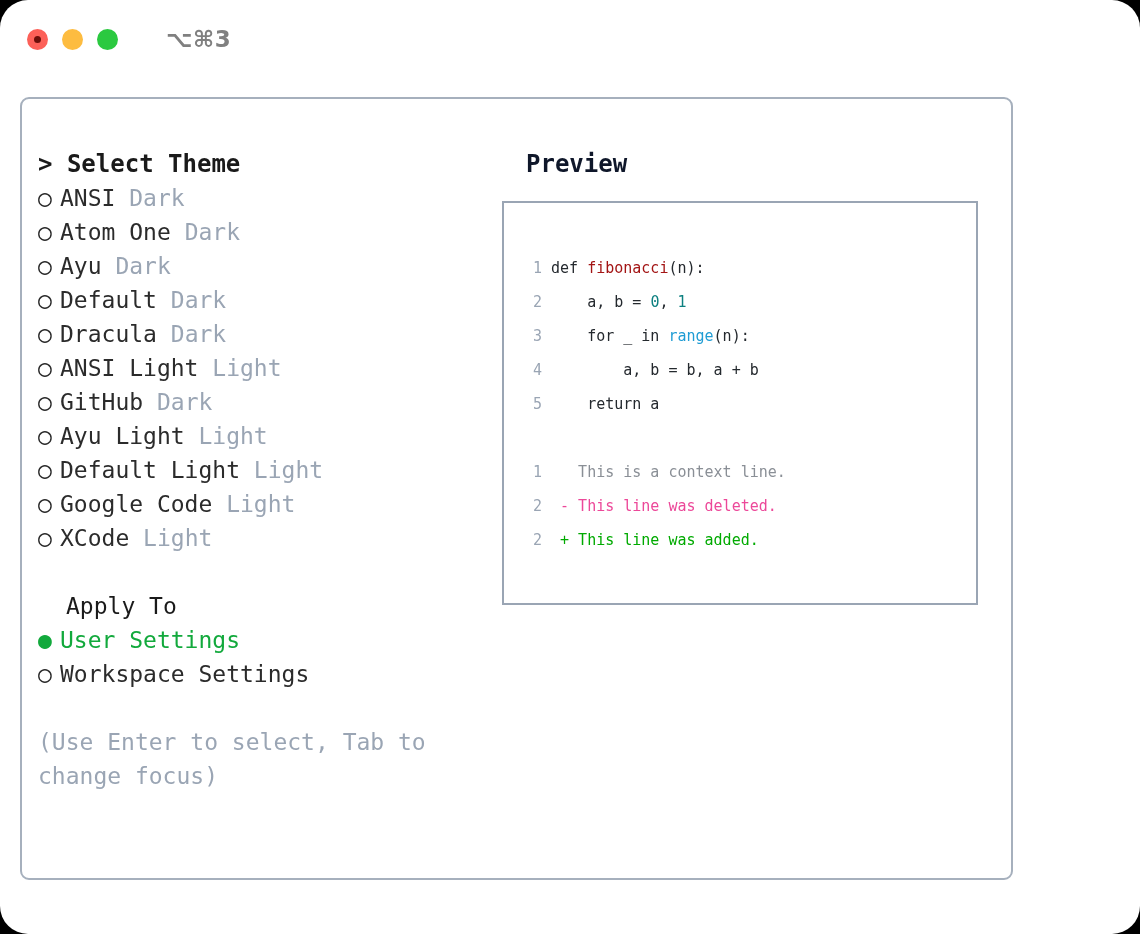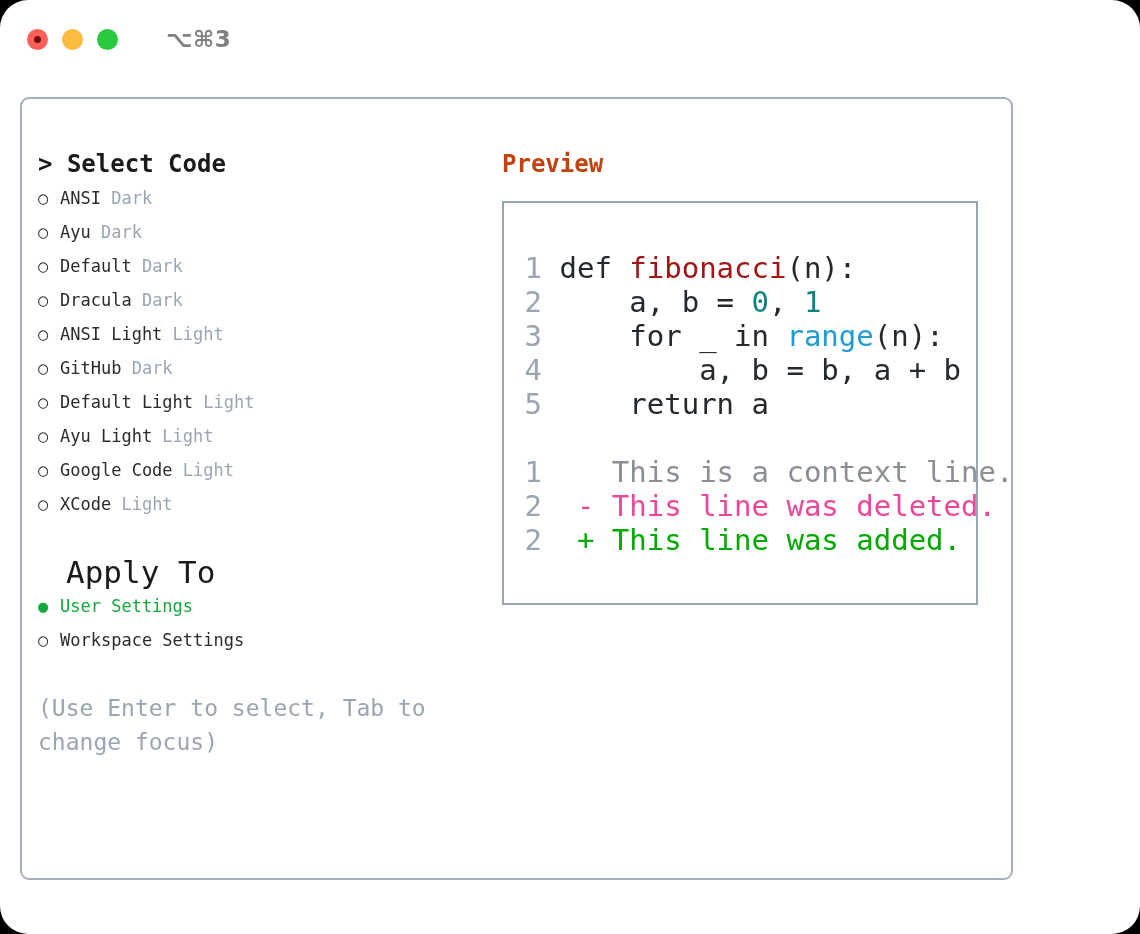--- a/index.html
+++ b/index.html
@@ -101,39 +101,39 @@
     color: #1a1a1a;
     line-height: 34px;
     white-space: pre;
   }
   .section-header .caret {
     font-weight: bold;
     color: #1a1a1a;
   }
   .theme-list { margin-top: 0; }
   .row {
-    font-size: 17px;
+    font-size: 23px;
     line-height: 34px;
     color: #2b2b2b;
     white-space: pre;
     display: block;
   }
   .bullet {
     display: inline-block;
     width: 22px;
     color: #2b2b2b;
   }
   .row.selected .bullet { color: #12a93c; }
   .row.selected .row-label { color: #12a93c; }
   .row-label { color: #2b2b2b; }
   .tag { color: #9aa5b4; }
 
   .apply-block { margin-top: 34px; }
   .apply-header {
-    font-size: 31px;
+    font-size: 23px;
     line-height: 34px;
     color: #1a1a1a;
     white-space: pre;
     padding-left: 28px;
     margin-top: 26px;
   }
   .hint {
     margin-top: 34px;
     font-size: 23px;
     line-height: 34px;
@@ -146,37 +146,38 @@
   
   .right-col {
     position: absolute;
     left: 480px;
     top: 48px;
     width: 490px;
   }
   .preview-title {
     font-size: 24px;
     font-weight: bold;
-    color: #c2410c;
-    line-height: 34px;
+    color: #0f172a;
+    line-height: 34px;
+    margin-left: 24px;
   }
   .preview-box {
     margin-top: 20px;
     width: 476px;
     height: 404px;
     border: 2px solid #9aa5b4;
     box-sizing: border-box;
     background: #ffffff;
     position: relative;
   }
   .code {
     position: absolute;
     left: 14px;
     top: 48px;
-    font-size: 29px;
+    font-size: 15px;
     line-height: 34px;
     white-space: pre;
   }
   .code .ln {
     color: #9aa5b4;
     display: inline-block;
     width: 24px;
     text-align: right;
   }
   .kw   { color: #24292e; }
@@ -201,31 +202,32 @@
       <span class="dot dot-green"></span>
     </div>
     <span class="title-text">⌥⌘3</span>
   </div>
 
   <div class="panel">
     <div class="columns">
 
       <div class="left-col">
 
-        <div class="section-header"><span class="caret">&gt;</span> <span>Select Code</span></div>
+        <div class="section-header"><span class="caret">&gt;</span> <span>Select Theme</span></div>
 
         <div class="theme-list" id="theme-list">
             <div class="row"><span class="bullet">○</span><span class="row-label">ANSI</span><span class="tag"> Dark</span></div>
+            <div class="row"><span class="bullet">○</span><span class="row-label">Atom One</span><span class="tag"> Dark</span></div>
             <div class="row"><span class="bullet">○</span><span class="row-label">Ayu</span><span class="tag"> Dark</span></div>
             <div class="row"><span class="bullet">○</span><span class="row-label">Default</span><span class="tag"> Dark</span></div>
             <div class="row"><span class="bullet">○</span><span class="row-label">Dracula</span><span class="tag"> Dark</span></div>
             <div class="row"><span class="bullet">○</span><span class="row-label">ANSI Light</span><span class="tag"> Light</span></div>
             <div class="row"><span class="bullet">○</span><span class="row-label">GitHub</span><span class="tag"> Dark</span></div>
+            <div class="row"><span class="bullet">○</span><span class="row-label">Ayu Light</span><span class="tag"> Light</span></div>
             <div class="row"><span class="bullet">○</span><span class="row-label">Default Light</span><span class="tag"> Light</span></div>
-            <div class="row"><span class="bullet">○</span><span class="row-label">Ayu Light</span><span class="tag"> Light</span></div>
             <div class="row"><span class="bullet">○</span><span class="row-label">Google Code</span><span class="tag"> Light</span></div>
             <div class="row"><span class="bullet">○</span><span class="row-label">XCode</span><span class="tag"> Light</span></div>
           </div>
 
         <div class="apply-block">
           <div class="apply-header">Apply To</div>
           <div id="apply-list">
               <div class="row selected"><span class="bullet">●</span><span class="row-label">User Settings</span></div>
               <div class="row"><span class="bullet">○</span><span class="row-label">Workspace Settings</span></div>
             </div>

